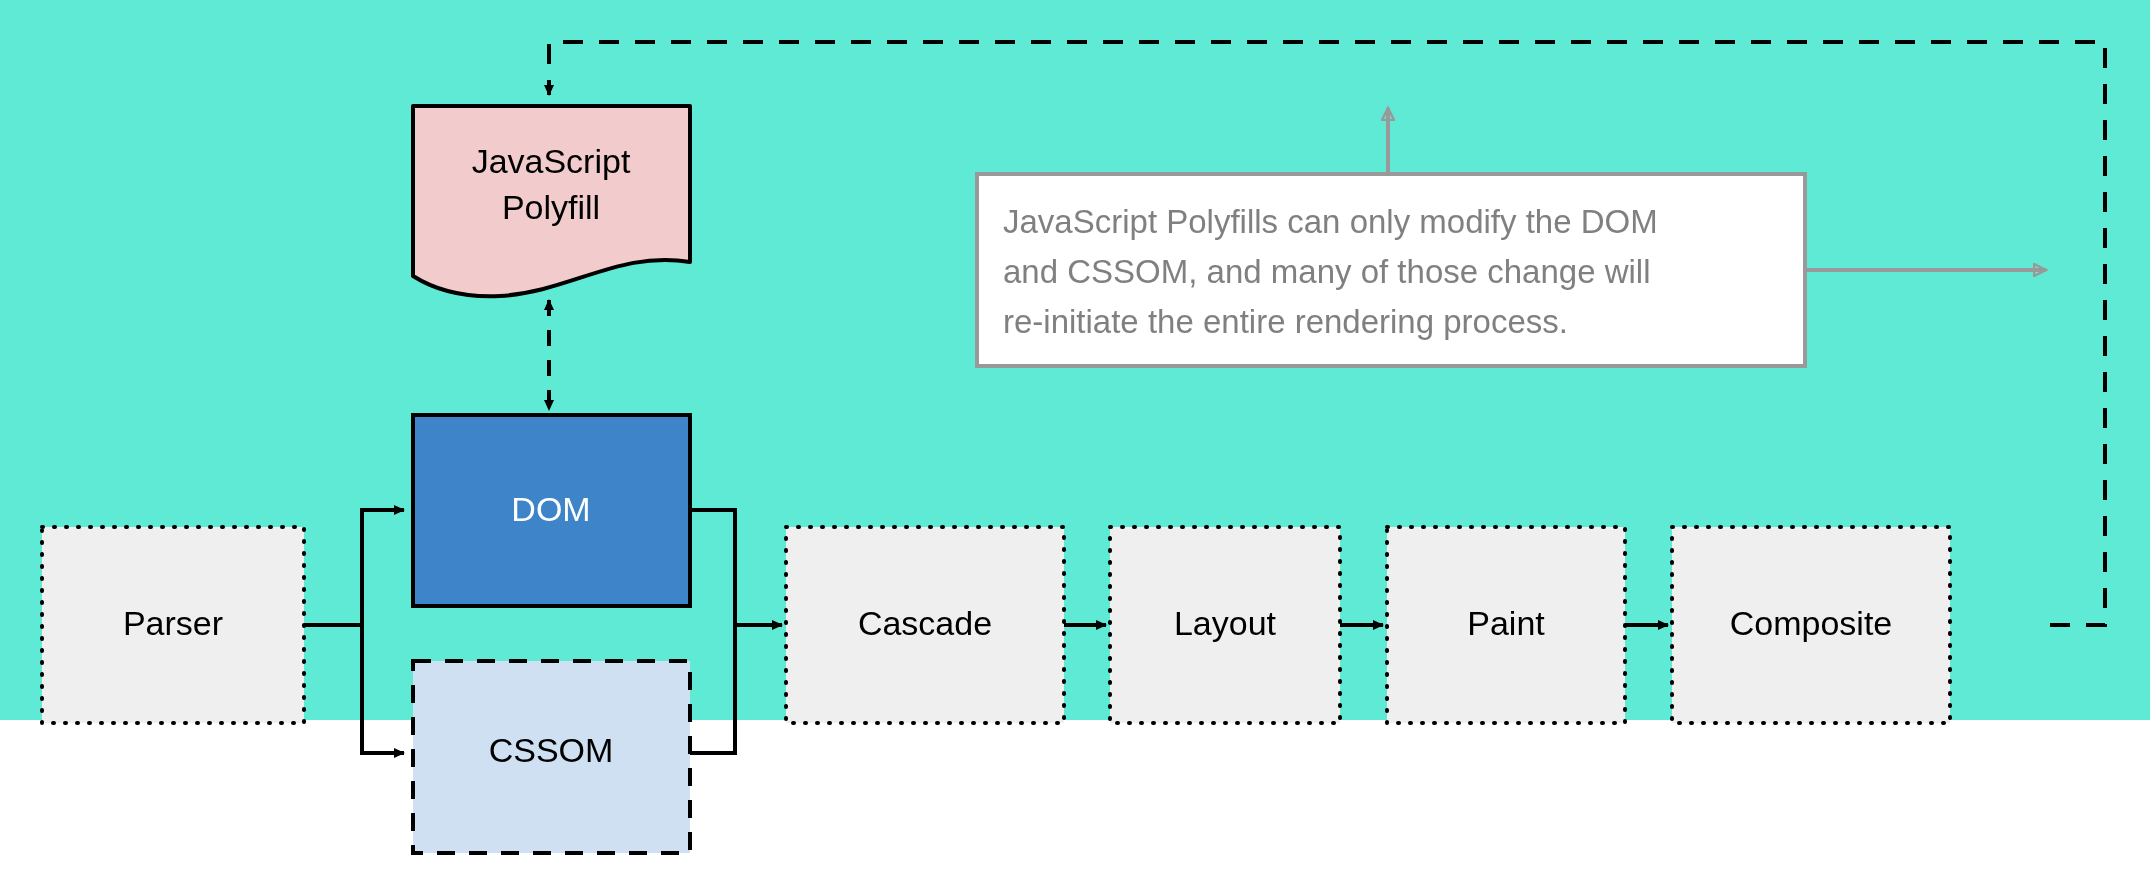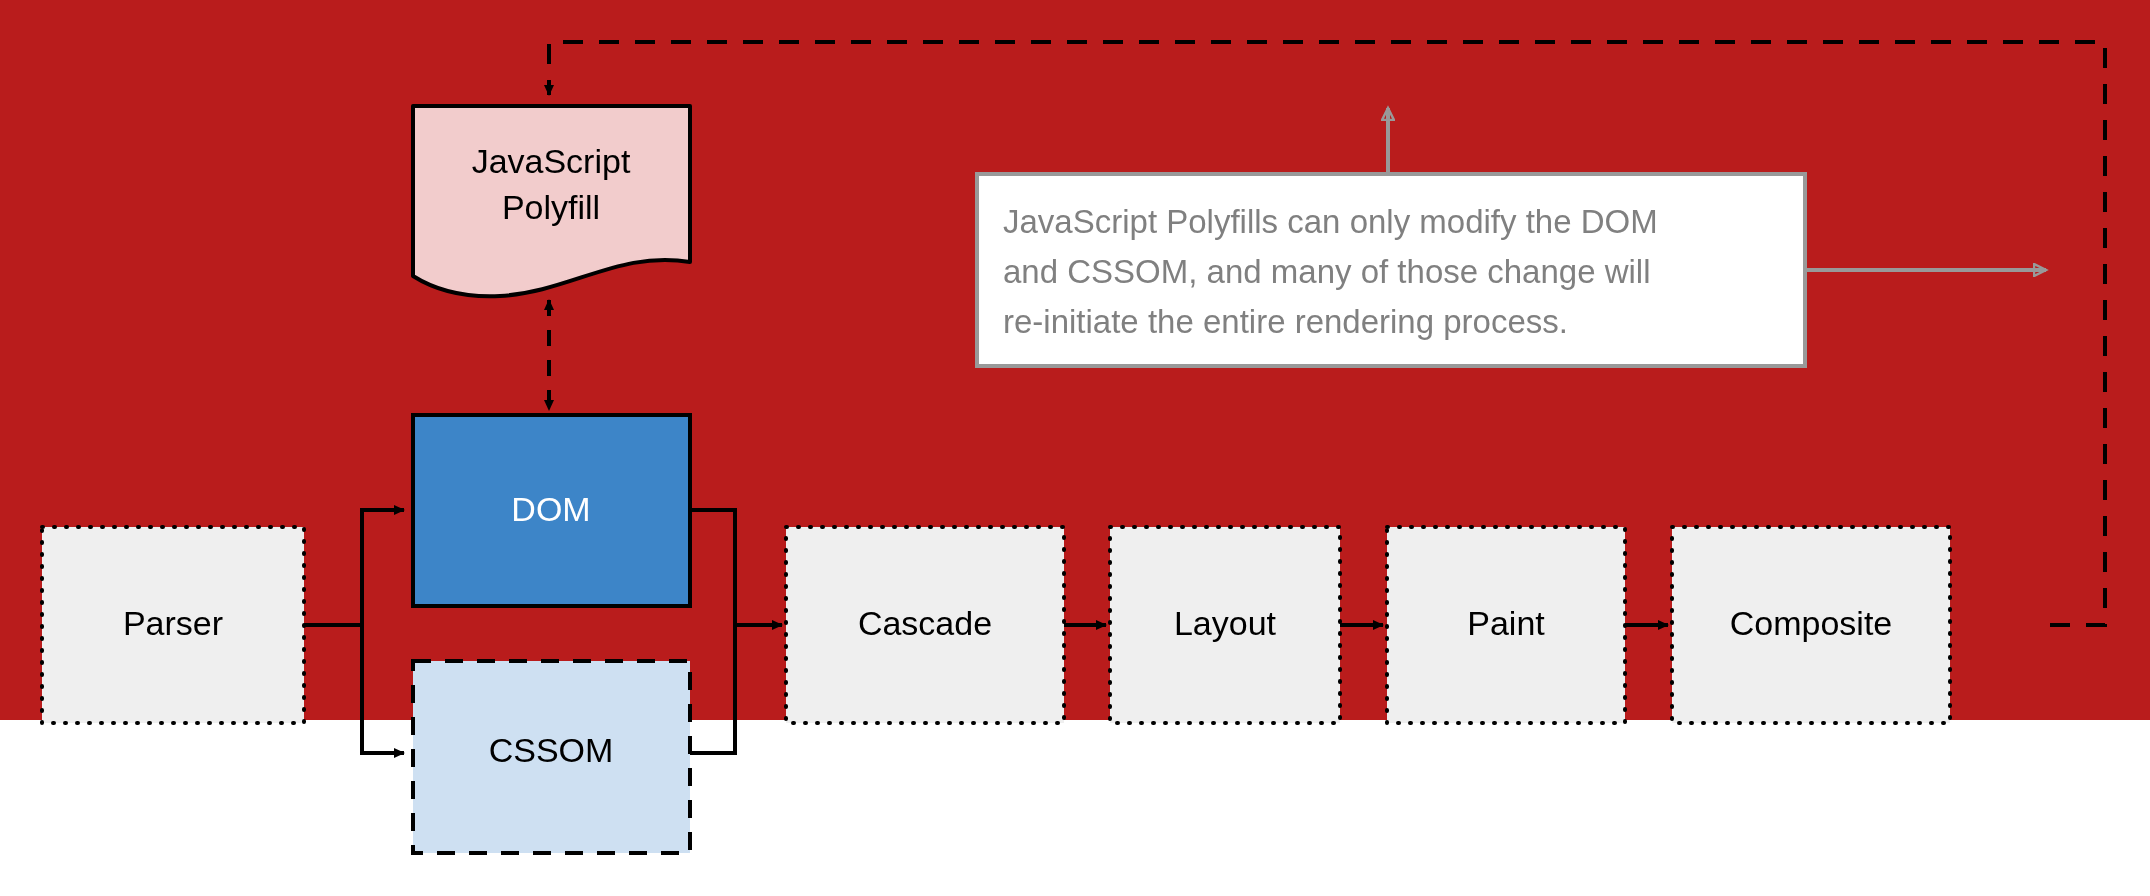--- a/index.html
+++ b/index.html
@@ -10,21 +10,21 @@
   body {
     width: 2150px;
     height: 896px;
     font-family: "Liberation Sans", sans-serif;
     overflow: hidden;
   }
   #diagram-root {
     position: relative;
     width: 2150px;
     height: 720px;
-    background: #b91c1c;
+    background: #5eead4;
   }
   svg.canvas {
     position: absolute;
     top: 0;
     left: 0;
     width: 2150px;
     height: 896px;
   }
   .node-label {
     font-family: "Liberation Sans", sans-serif;

